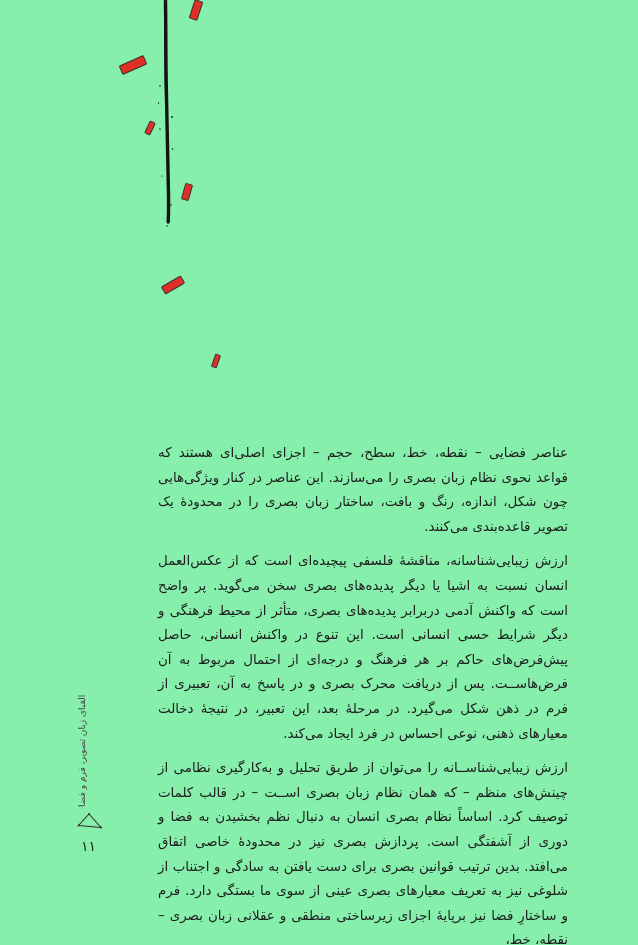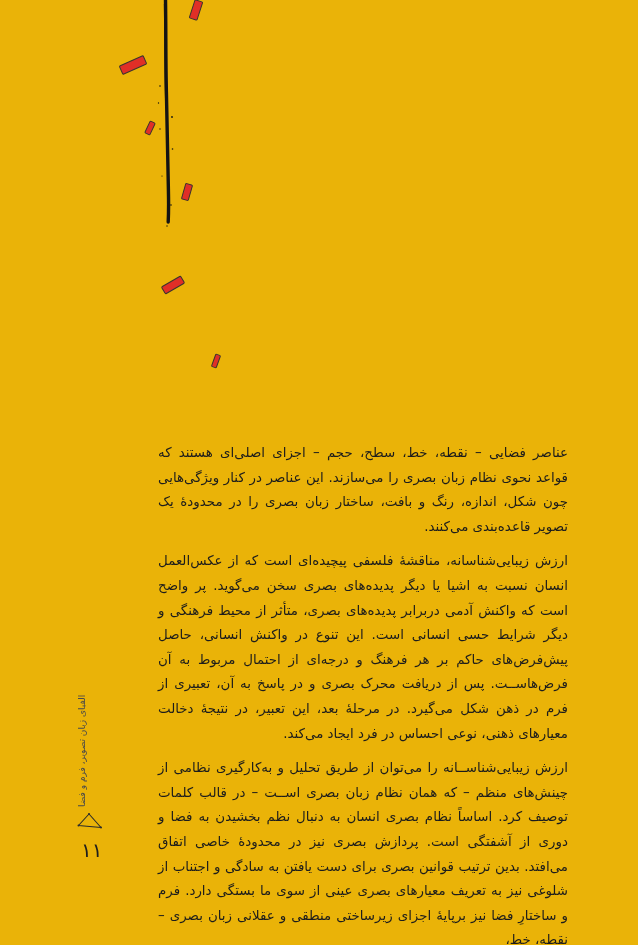--- a/index.html
+++ b/index.html
@@ -53,29 +53,29 @@
     position: absolute;
     left: 75px;
     top: 811px;
     width: 30px;
     height: 22px;
   }
   .page-number {
     position: absolute;
     left: 81px;
     top: 838px;
-    font-size: 20px;
+    font-size: 14px;
     color: #1e1e1e;
     direction: rtl;
   }
 </style>
 </head>
 <body>
 
-<div class="page" style="background: #eab308;">
+<div class="page" style="background: #86efac;">
 
   <svg class="artwork" viewBox="0 0 638 400" xmlns="http://www.w3.org/2000/svg">
     <path d="M165.5,0 C166,28 165.6,58 166.4,92 C167.1,128 167.9,160 168.4,190 C168.7,203 168.6,214 168.2,222" fill="none" stroke="#141414" stroke-width="3.4" stroke-linecap="round"></path>
     <path d="M164.4,4 C164.9,40 164.6,70 165.6,100 M167.6,150 C168.1,175 168.5,198 168.0,218" fill="none" stroke="#141414" stroke-width="1.1" stroke-linecap="round" opacity="0.8"></path>
     <g fill="#141414">
       <circle cx="160" cy="86" r="0.8"></circle>
       <circle cx="158.5" cy="103" r="0.7"></circle>
       <circle cx="172" cy="117" r="0.9"></circle>
       <circle cx="160" cy="129" r="0.7"></circle>
       <circle cx="172.5" cy="149" r="0.8"></circle>

